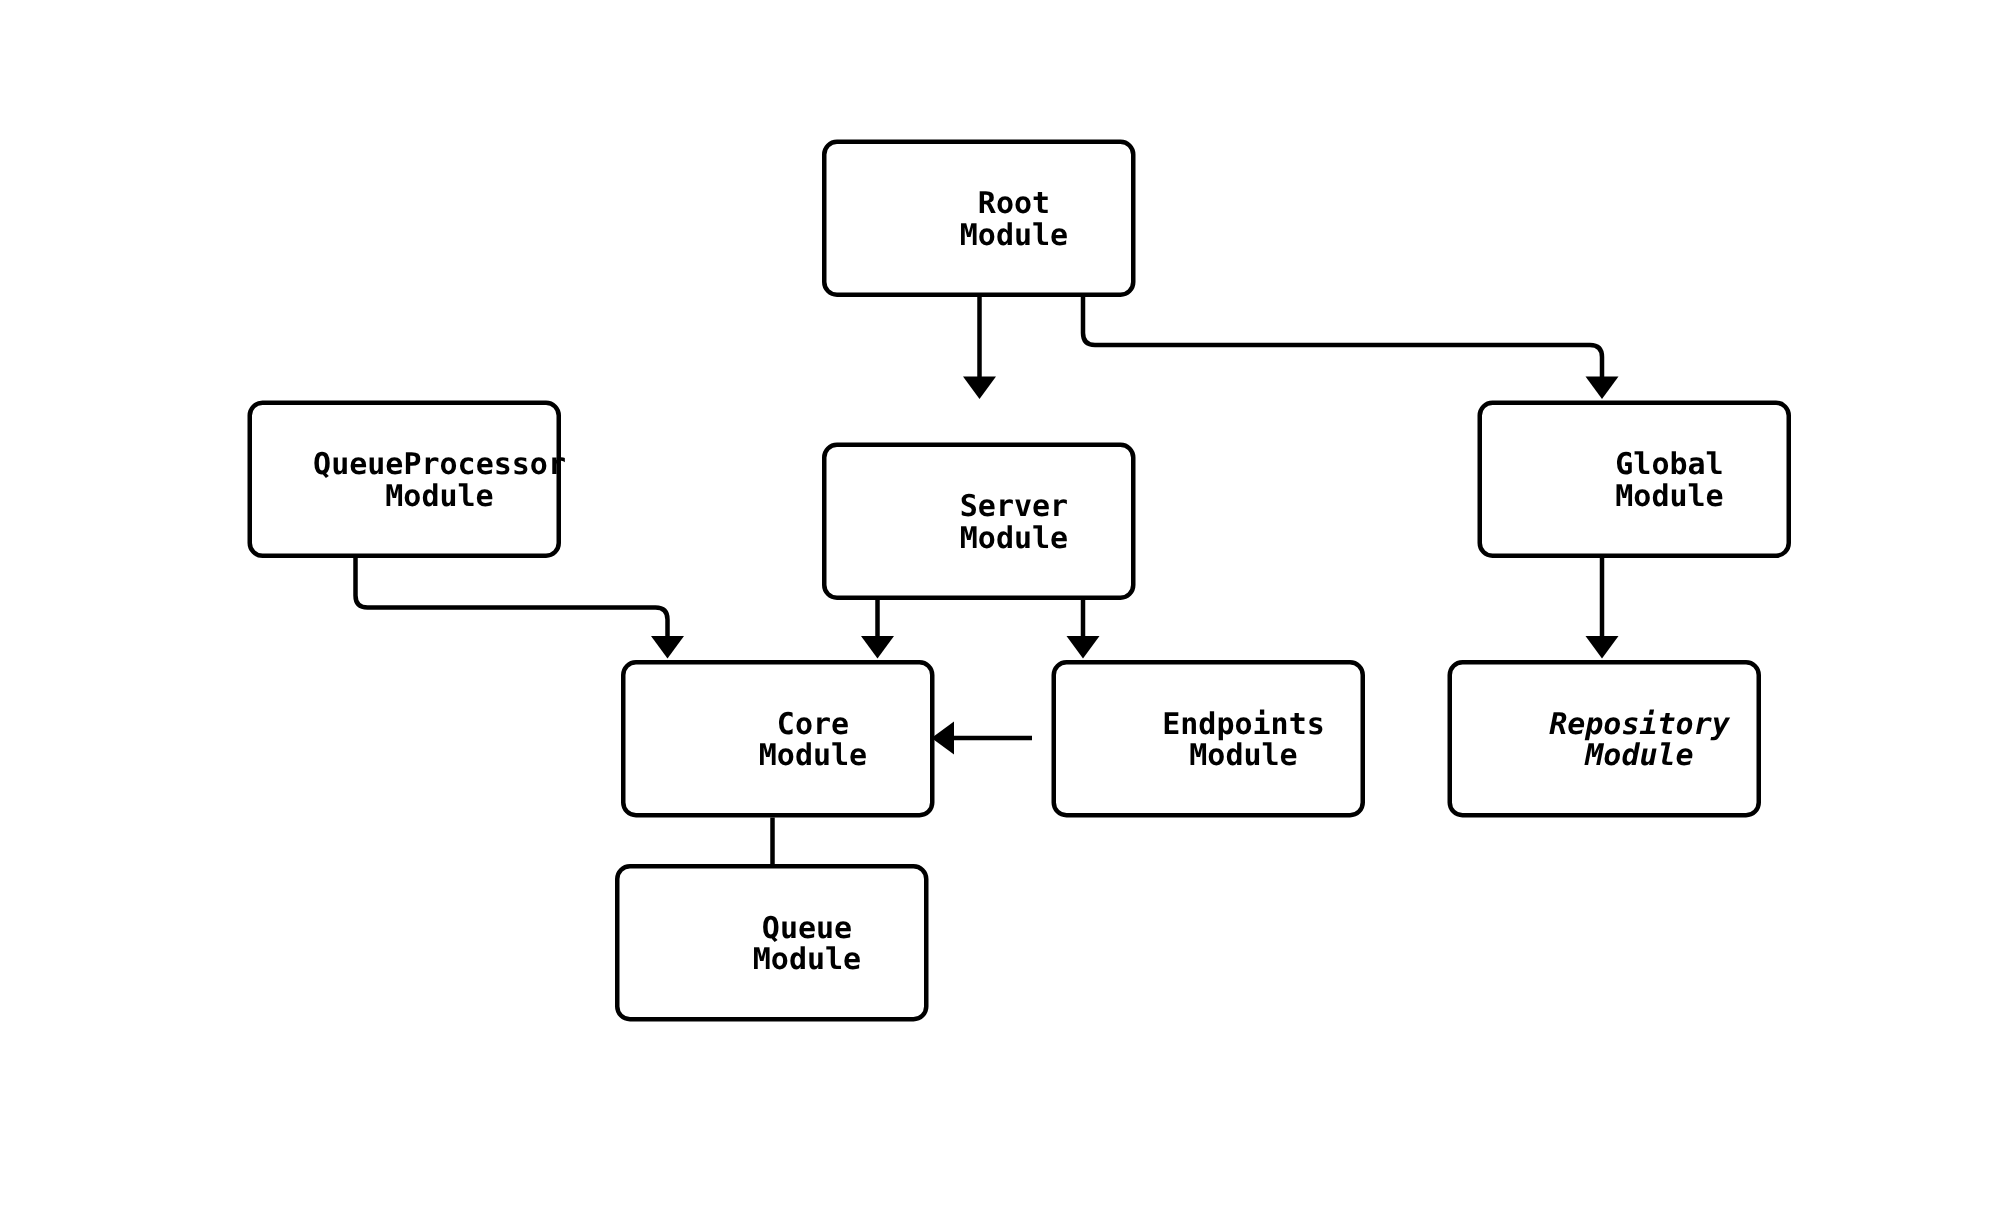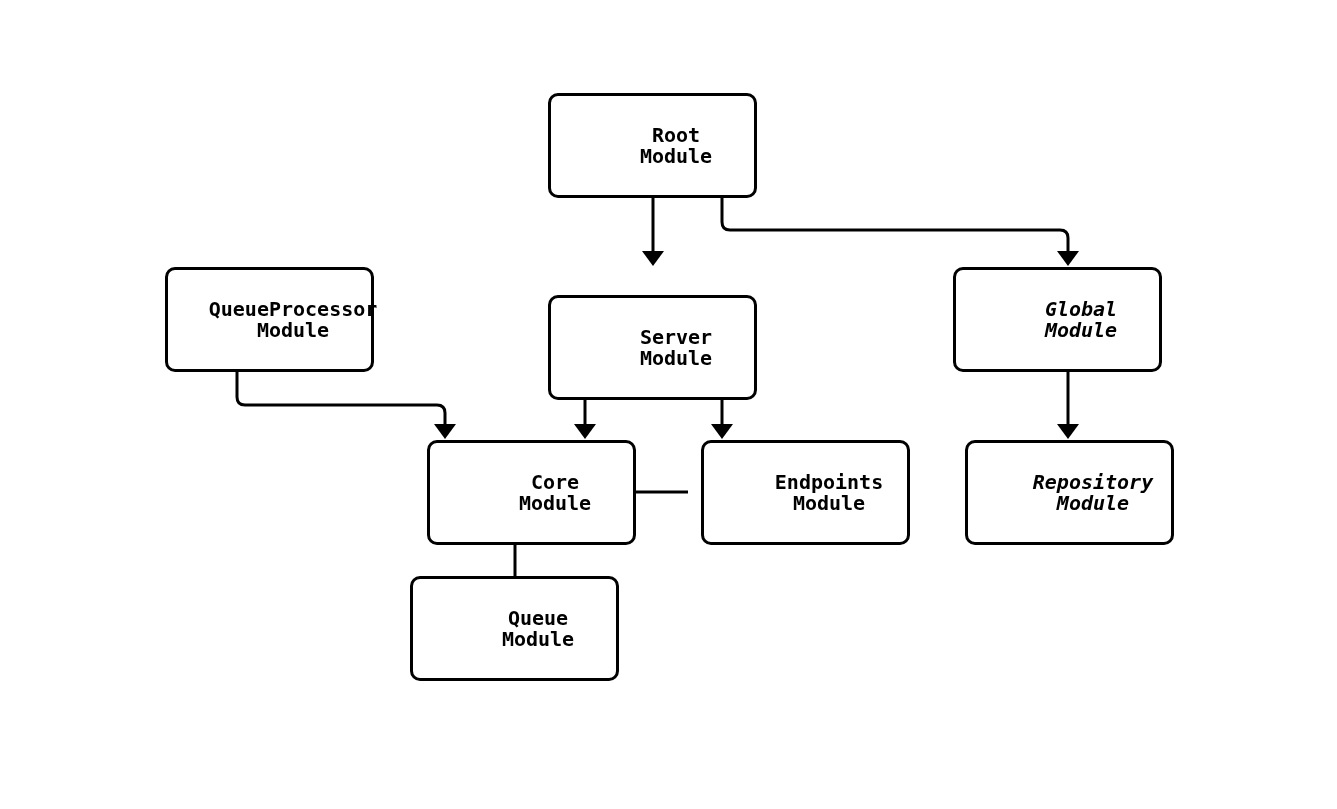--- a/index.html
+++ b/index.html
@@ -49,22 +49,22 @@
     line-height: 21px;
     font-weight: bold;
     color: #000000;
     text-align: center;
     white-space: pre-line;
     letter-spacing: 0px;
   }
   .node-root          { left: 548px; top: 93px;  }
   .node-queueprocessor{ left: 133px; top: 267px; margin-left: 32px; }
   .node-server        { left: 548px; top: 267px; margin-top: 28px; }
-  .node-global        { left: 953px; top: 267px; font-style: italic; }
-  .node-core          { left: 427px; top: 440px; }
+  .node-global        { left: 985px; top: 267px; }
+  .node-core          { left: 414px; top: 440px; }
   .node-endpoints     { left: 688px; top: 440px; margin-left: 13px; }
   .node-repository    { left: 965px; top: 440px; font-style: italic; }
   .node-queue         { left: 410px; top: 576px; }
 </style>
 </head>
 <body>
 
 <div class="canvas">
 
   <svg class="edges-layer" viewBox="0 0 1337 809" xmlns="http://www.w3.org/2000/svg">

